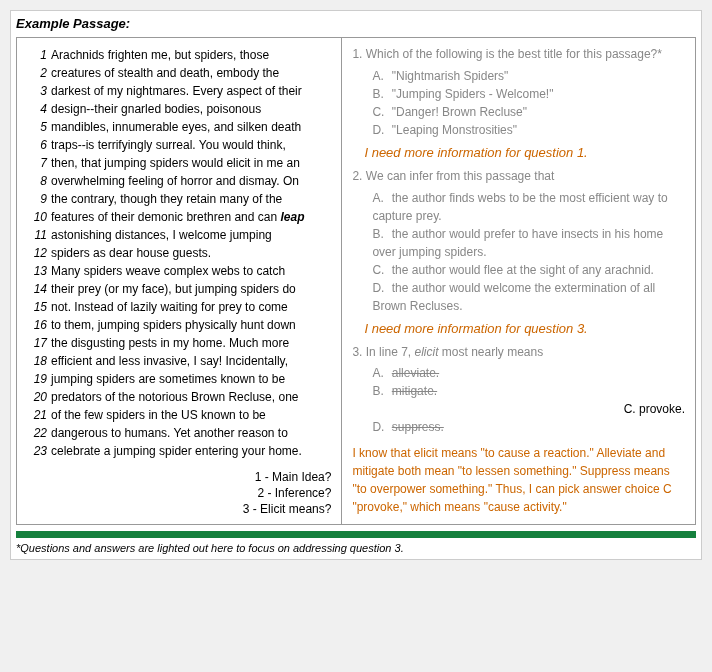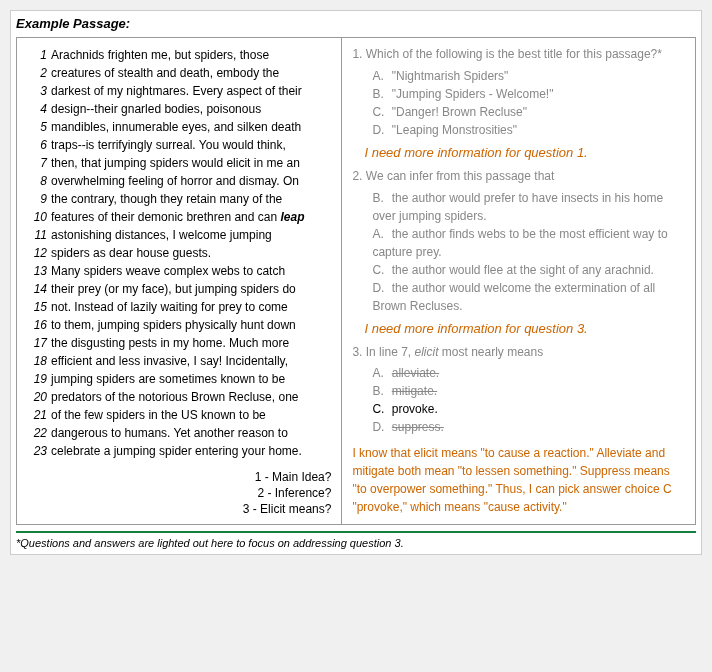--- a/index.html
+++ b/index.html
@@ -86,20 +86,21 @@
     }
     .answer-choice {
       font-size: 12px;
       color: #888;
       margin-left: 20px;
       line-height: 1.5;
     }
     .answer-choice.correct {
       color: #000;
       font-weight: normal;
+      text-align: right;
     }
     .need-more {
       font-size: 13px;
       color: #cc6600;
       font-style: italic;
       margin: 6px 12px;
     }
     .question-num {
       font-size: 12px;
       color: #888;
@@ -116,21 +117,21 @@
       margin-top: 6px;
       font-size: 12px;
       color: #cc6600;
       line-height: 1.5;
     }
     .footer-note {
       font-size: 11px;
       color: #000;
       font-style: italic;
       margin-top: 6px;
-      border-top: 2px solid #15803d;
+      border-top: 7px solid #15803d;
       padding-top: 4px;
     }
     .choice-letter {
       display: inline-block;
       min-width: 16px;
     }
   </style>
 </head>
 <body>
 
@@ -255,22 +256,22 @@
           </div>
         <div class="need-more">I need more information for question 1.</div>
       </div>
 
       <div class="question-block">
         <div class="question-text">
           <span class="question-num">2. </span>
           <span>We can infer from this passage that</span>
         </div>
         <div id="q2-choices">
+            <div class="answer-choice"><span class="choice-letter">A.</span> the author finds webs to be the most efficient way to capture prey.</div>
             <div class="answer-choice"><span class="choice-letter">B.</span> the author would prefer to have insects in his home over jumping spiders.</div>
-            <div class="answer-choice"><span class="choice-letter">A.</span> the author finds webs to be the most efficient way to capture prey.</div>
             <div class="answer-choice"><span class="choice-letter">C.</span> the author would flee at the sight of any arachnid.</div>
             <div class="answer-choice"><span class="choice-letter">D.</span> the author would welcome the extermination of all Brown Recluses.</div>
           </div>
         <div class="need-more">I need more information for question 3.</div>
       </div>
 
       <div class="question-block">
         <div class="question-text">
           <span class="question-num">3. </span>
           <span>In line 7, <em class="elicit-italic">elicit</em> most nearly means</span>

